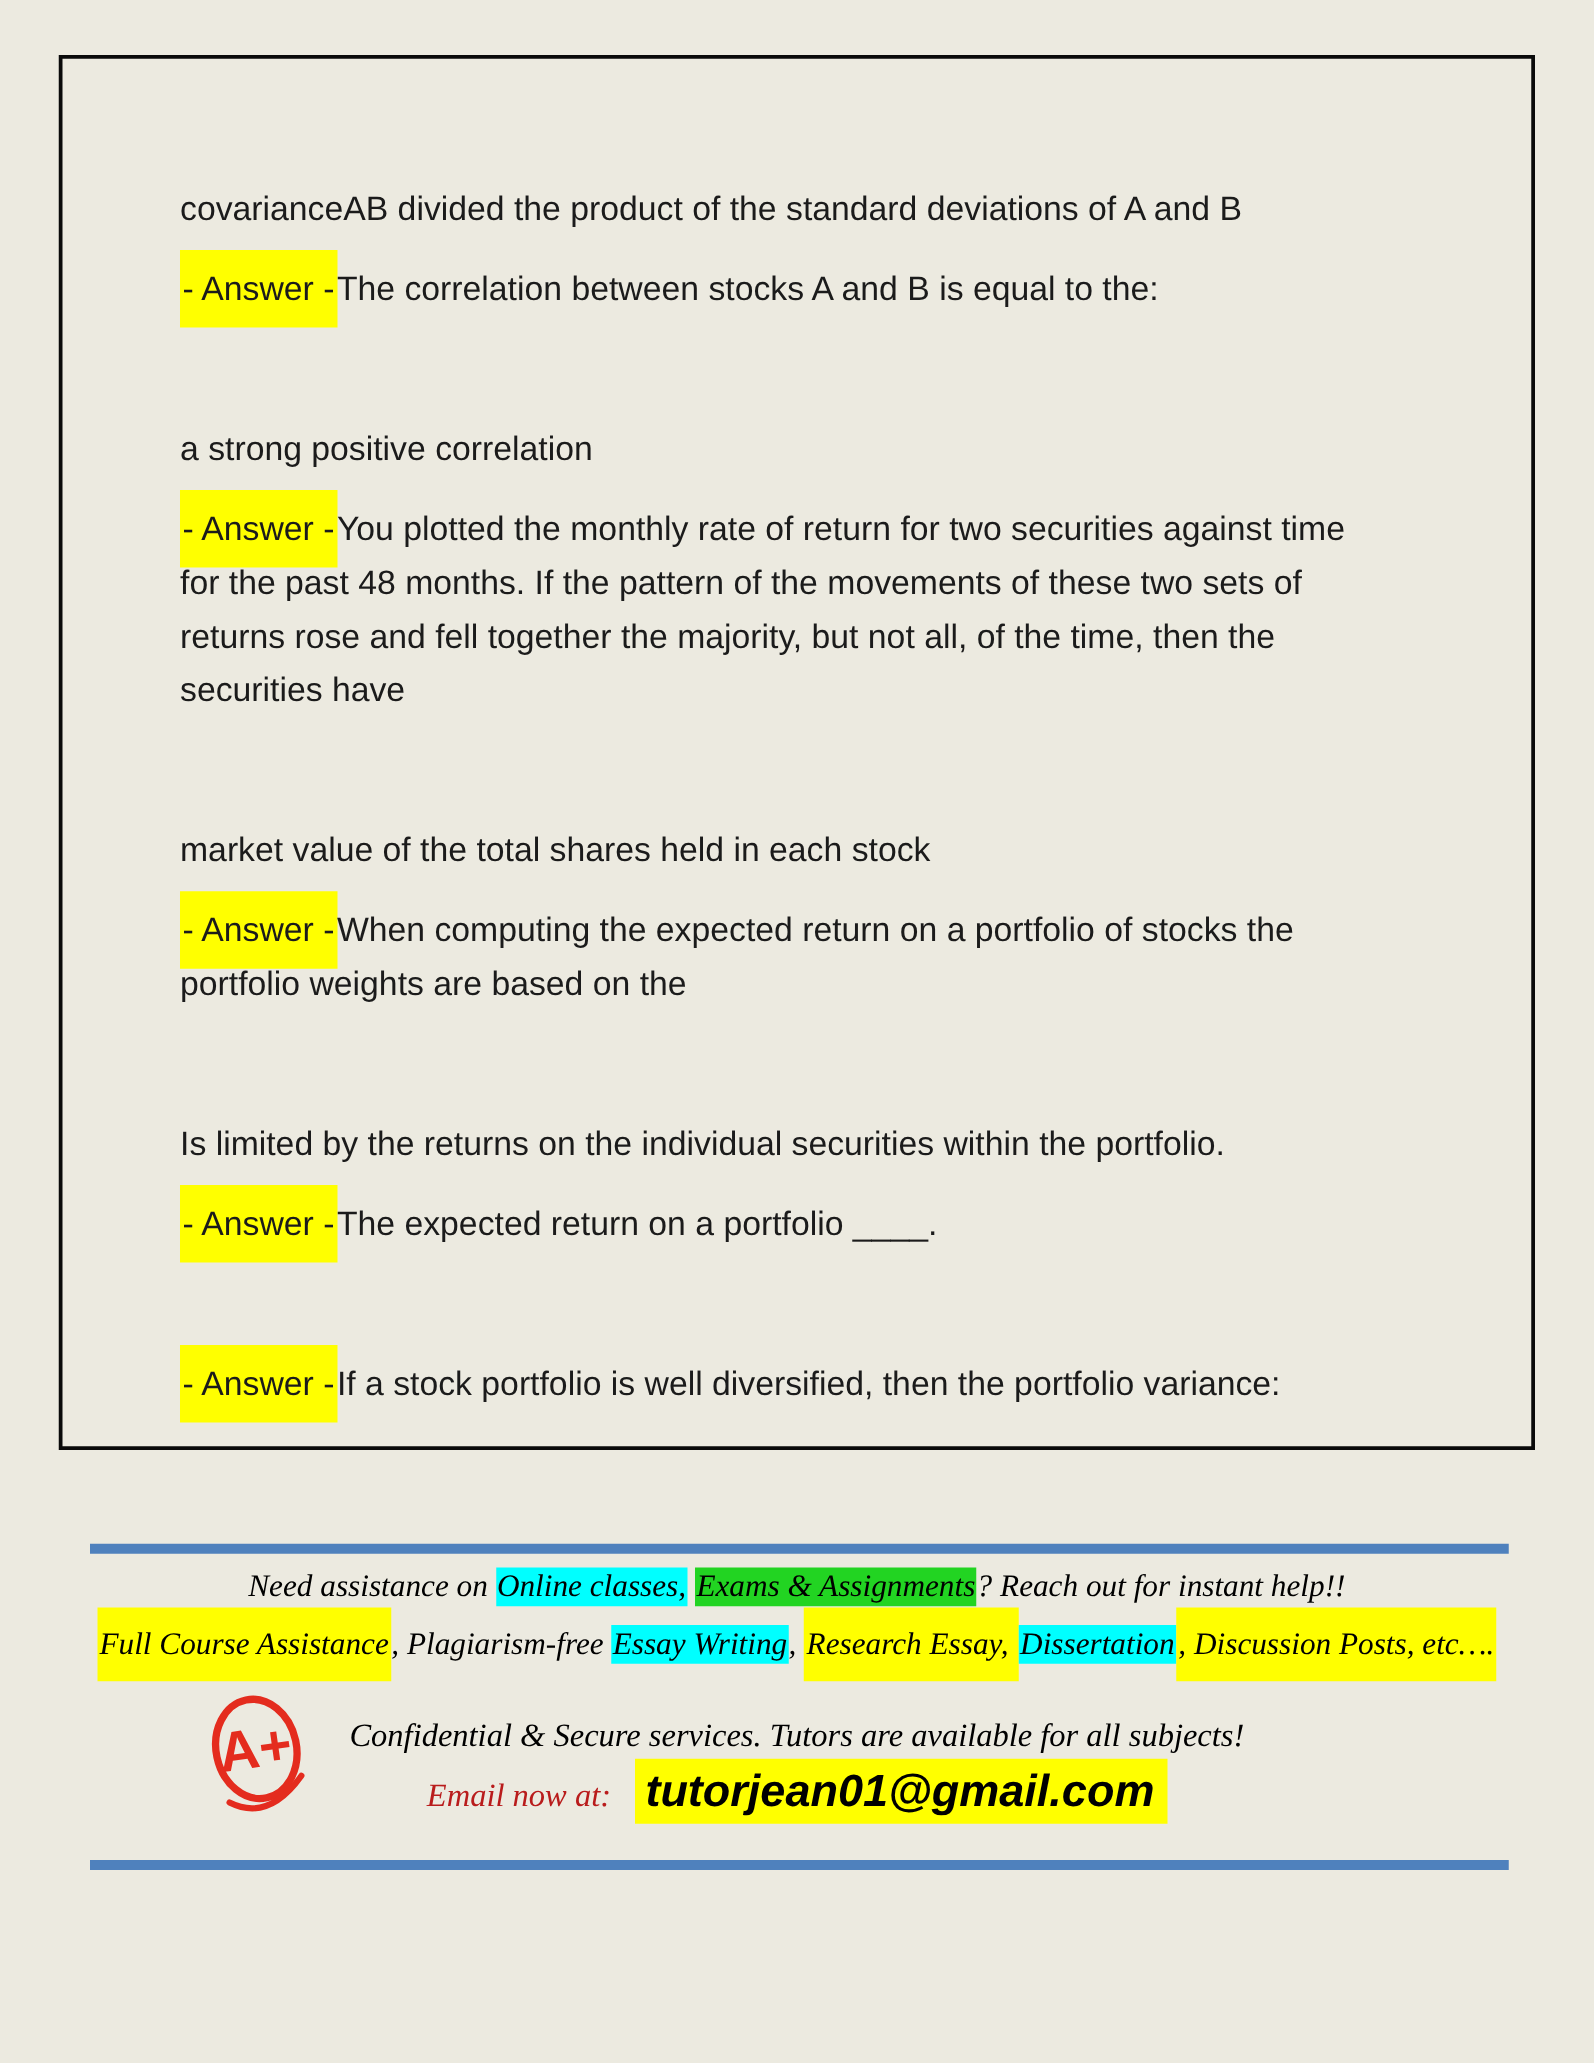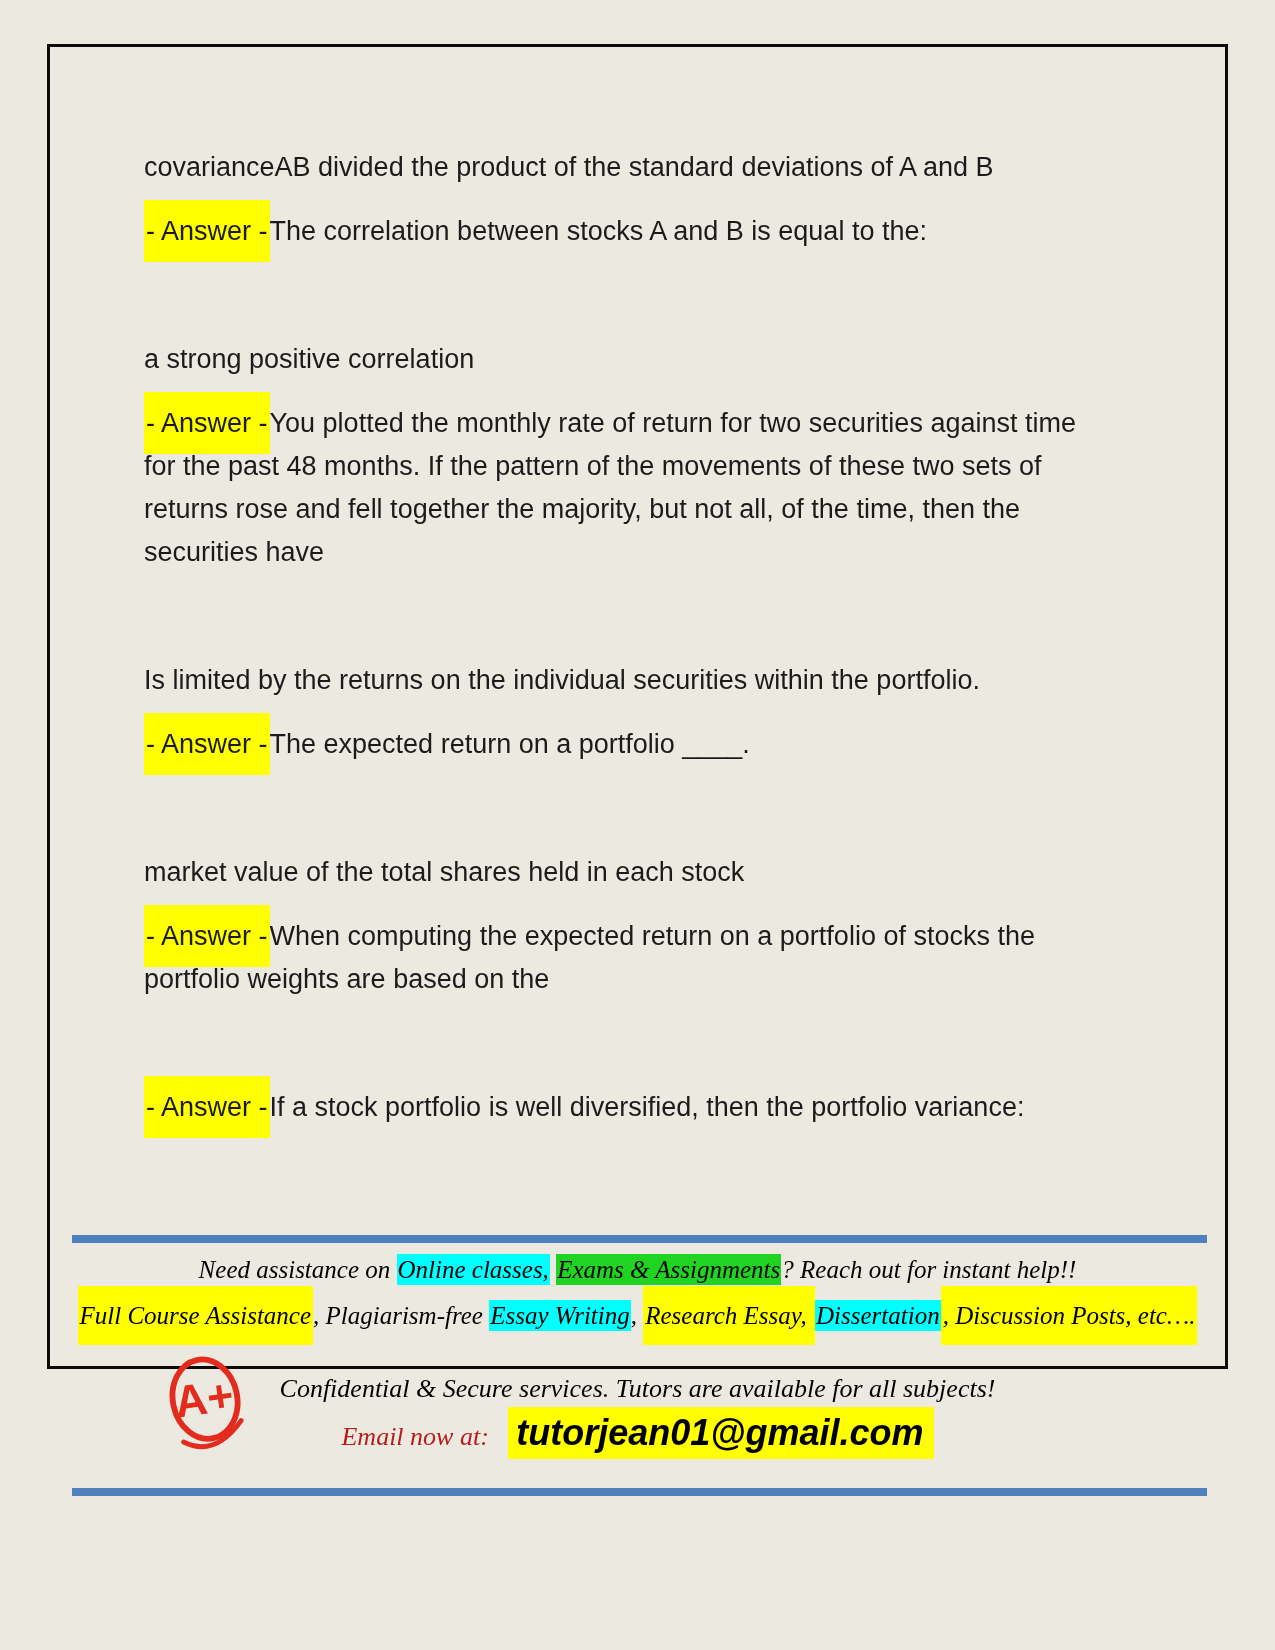--- a/index.html
+++ b/index.html
@@ -8,21 +8,21 @@
     height: 1650px;
     background: var(--page-bg, #ECEAE0);
     font-family: "Liberation Sans", "DejaVu Sans", sans-serif;
     overflow: hidden;
   }
   .page-frame {
     position: absolute;
     left: 47px;
     top: 44px;
     width: 1181px;
-    height: 1325px;
+    height: 1116px;
     border: 3px solid #0a0a0a;
     background: var(--page-bg, #ECEAE0);
   }
   .doc-body {
     margin-left: 94px;
     margin-top: 99px;
     width: 948px;
     font-size: 27px;
     line-height: 43px;
     color: #1b1b1b;
@@ -96,26 +96,26 @@
   <main class="doc-body">
       <section class="qa-group">
         <p class="para statement"><span>covarianceAB divided the product of the standard deviations of A and B</span></p>
         <p class="para answer"><span class="hl-yellow">- Answer -</span><span>The correlation between stocks A and B is equal to the:</span></p>
       </section>
       <section class="qa-group">
         <p class="para statement"><span>a strong positive correlation</span></p>
         <p class="para answer"><span class="hl-yellow">- Answer -</span><span>You plotted the monthly rate of return for two securities against time for the past 48 months. If the pattern of the movements of these two sets of returns rose and fell together the majority, but not all, of the time, then the securities have</span></p>
       </section>
       <section class="qa-group">
+        <p class="para statement"><span>market value of the total shares held in each stock</span></p>
+        <p class="para answer"><span class="hl-yellow">- Answer -</span><span>When computing the expected return on a portfolio of stocks the portfolio weights are based on the</span></p>
+      </section>
+      <section class="qa-group">
         <p class="para statement"><span>Is limited by the returns on the individual securities within the portfolio.</span></p>
         <p class="para answer"><span class="hl-yellow">- Answer -</span><span>The expected return on a portfolio ____.</span></p>
-      </section>
-      <section class="qa-group">
-        <p class="para statement"><span>market value of the total shares held in each stock</span></p>
-        <p class="para answer"><span class="hl-yellow">- Answer -</span><span>When computing the expected return on a portfolio of stocks the portfolio weights are based on the</span></p>
       </section>
       <section class="qa-group">
         <p class="para answer"><span class="hl-yellow">- Answer -</span><span>If a stock portfolio is well diversified, then the portfolio variance:</span></p>
       </section>
     </main>
 
   <div class="accent-divider divider-top"></div>
 
   <p class="footer-line footer-line-1"><span>Need assistance on </span><span class="hl-cyan">Online classes,</span><span> </span><span class="hl-green">Exams &amp; Assignments</span><span>? Reach out for instant help!!</span></p>
   <p class="footer-line footer-line-2"><span class="hl-yellow">Full Course Assistance</span><span>, Plagiarism-free </span><span class="hl-cyan">Essay Writing</span><span>, </span><span class="hl-yellow">Research Essay, </span><span class="hl-cyan">Dissertation</span><span class="hl-yellow">, Discussion Posts, etc….</span></p>

